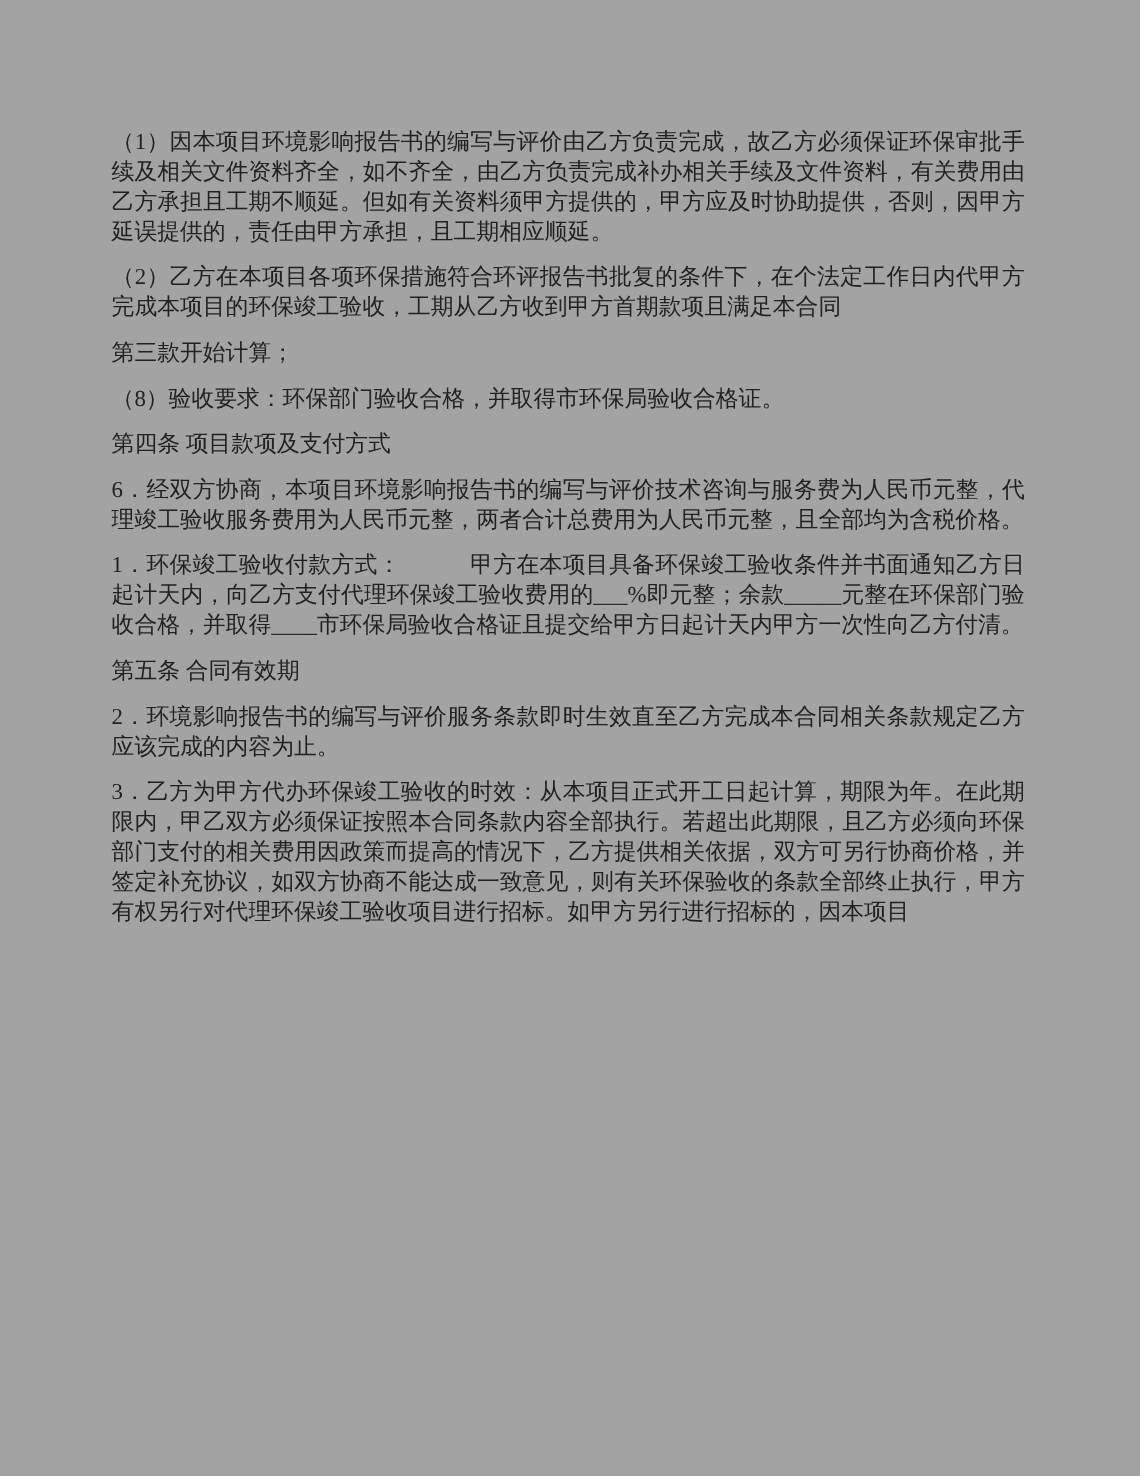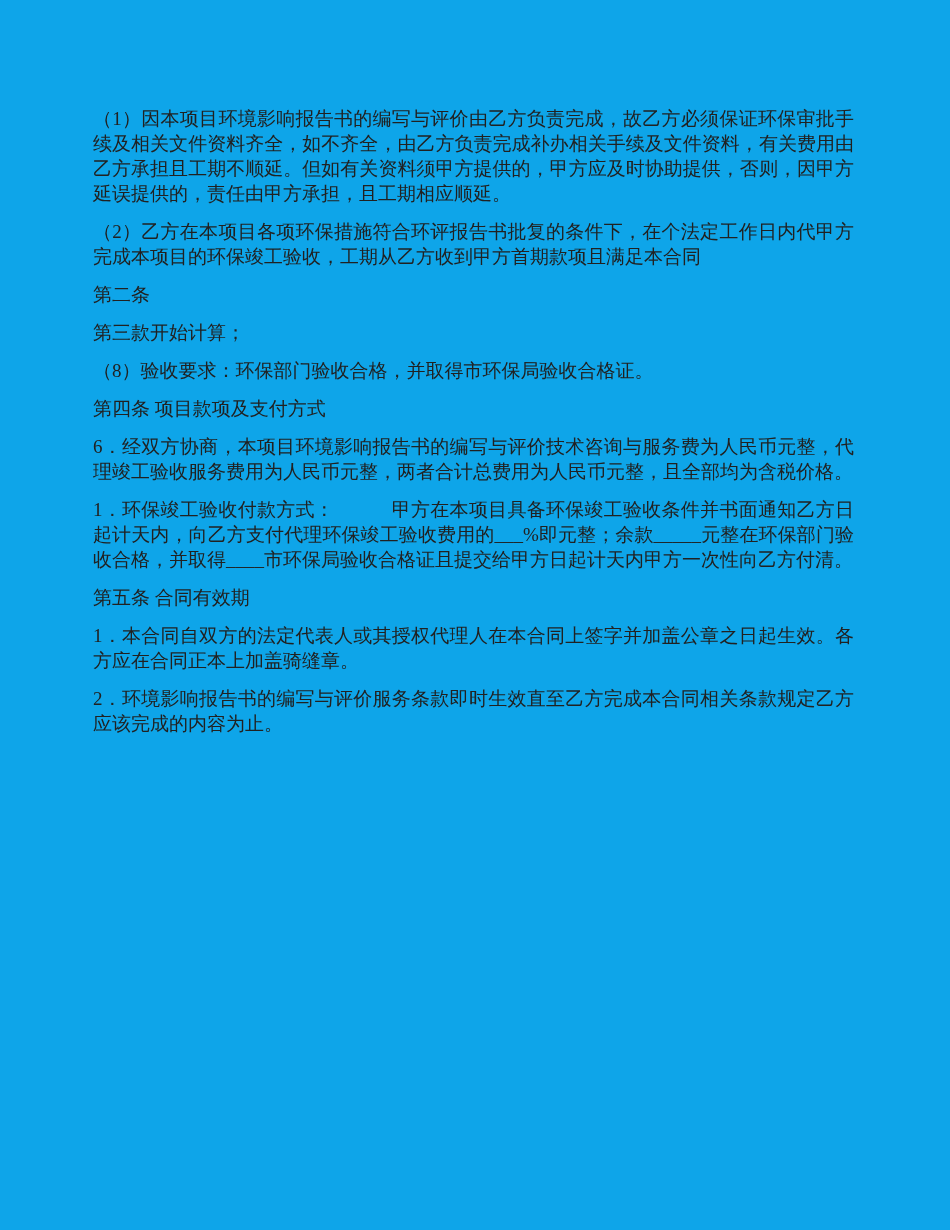--- a/index.html
+++ b/index.html
@@ -8,21 +8,21 @@
     width: 950px;
     height: 1230px;
     background: #ffffff;
     overflow: hidden;
   }
   .page {
     box-sizing: border-box;
     width: 950px;
     height: 1230px;
     padding: 106px 96px 0 93px;
-    background: #0ea5e9;
+    background: #a3a3a3;
   }
   .doc p {
     margin: 0 0 13px 0;
     padding: 0;
     font-family: "Liberation Serif", "DejaVu Serif", serif;
     font-size: 19px;
     line-height: 25px;
     color: #212121;
     text-align: justify;
     text-justify: inter-ideograph;
@@ -30,23 +30,22 @@
     overflow-wrap: break-word;
   }
 </style>
 </head>
 <body>
 
 <div class="page">
   <div class="doc">
     <p>（1）因本项目环境影响报告书的编写与评价由乙方负责完成，故乙方必须保证环保审批手续及相关文件资料齐全，如不齐全，由乙方负责完成补办相关手续及文件资料，有关费用由乙方承担且工期不顺延。但如有关资料须甲方提供的，甲方应及时协助提供，否则，因甲方延误提供的，责任由甲方承担，且工期相应顺延。</p>
     <p>（2）乙方在本项目各项环保措施符合环评报告书批复的条件下，在个法定工作日内代甲方完成本项目的环保竣工验收，工期从乙方收到甲方首期款项且满足本合同</p>
-    <p>第二条</p>
     <p>第三款开始计算；</p>
     <p>（8）验收要求：环保部门验收合格，并取得市环保局验收合格证。</p>
     <p>第四条 项目款项及支付方式</p>
     <p>6．经双方协商，本项目环境影响报告书的编写与评价技术咨询与服务费为人民币元整，代理竣工验收服务费用为人民币元整，两者合计总费用为人民币元整，且全部均为含税价格。</p>
     <p>1．环保竣工验收付款方式：　　　甲方在本项目具备环保竣工验收条件并书面通知乙方日起计天内，向乙方支付代理环保竣工验收费用的___%即元整；余款_____元整在环保部门验收合格，并取得____市环保局验收合格证且提交给甲方日起计天内甲方一次性向乙方付清。</p>
     <p>第五条 合同有效期</p>
-    <p>1．本合同自双方的法定代表人或其授权代理人在本合同上签字并加盖公章之日起生效。各方应在合同正本上加盖骑缝章。</p>
     <p>2．环境影响报告书的编写与评价服务条款即时生效直至乙方完成本合同相关条款规定乙方应该完成的内容为止。</p>
+    <p>3．乙方为甲方代办环保竣工验收的时效：从本项目正式开工日起计算，期限为年。在此期限内，甲乙双方必须保证按照本合同条款内容全部执行。若超出此期限，且乙方必须向环保部门支付的相关费用因政策而提高的情况下，乙方提供相关依据，双方可另行协商价格，并签定补充协议，如双方协商不能达成一致意见，则有关环保验收的条款全部终止执行，甲方有权另行对代理环保竣工验收项目进行招标。如甲方另行进行招标的，因本项目</p>
   </div>
 </div>
 
 </body></html>

